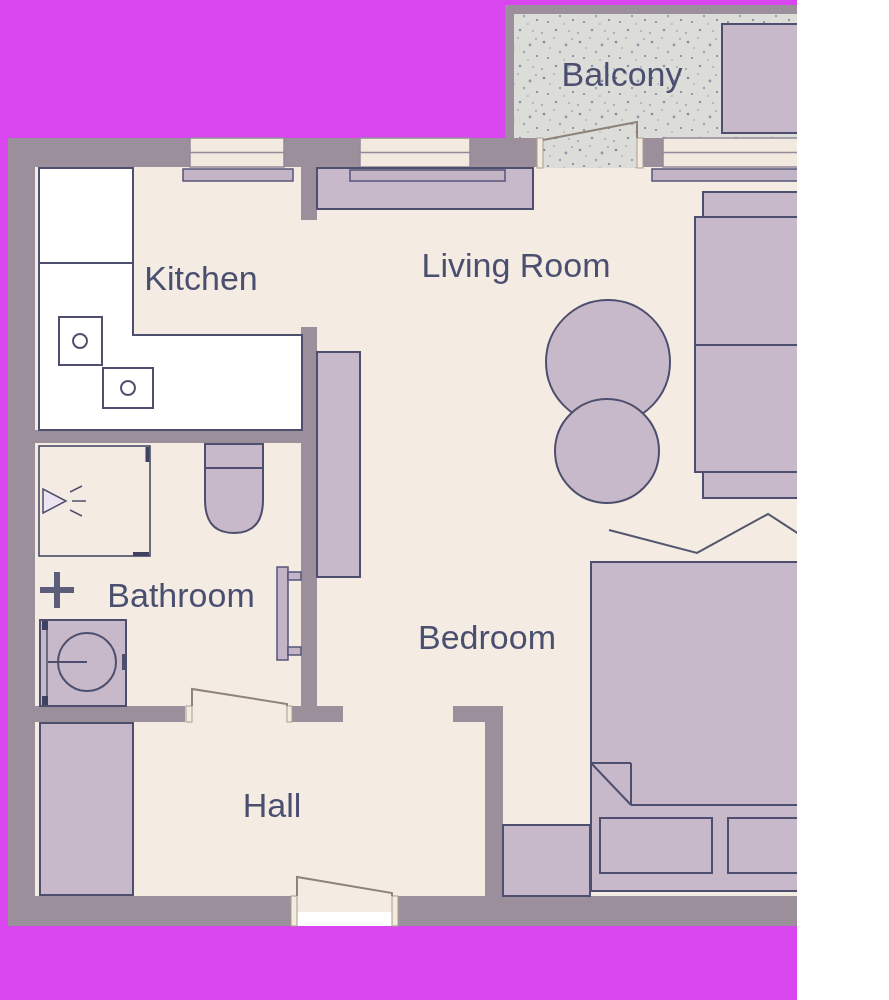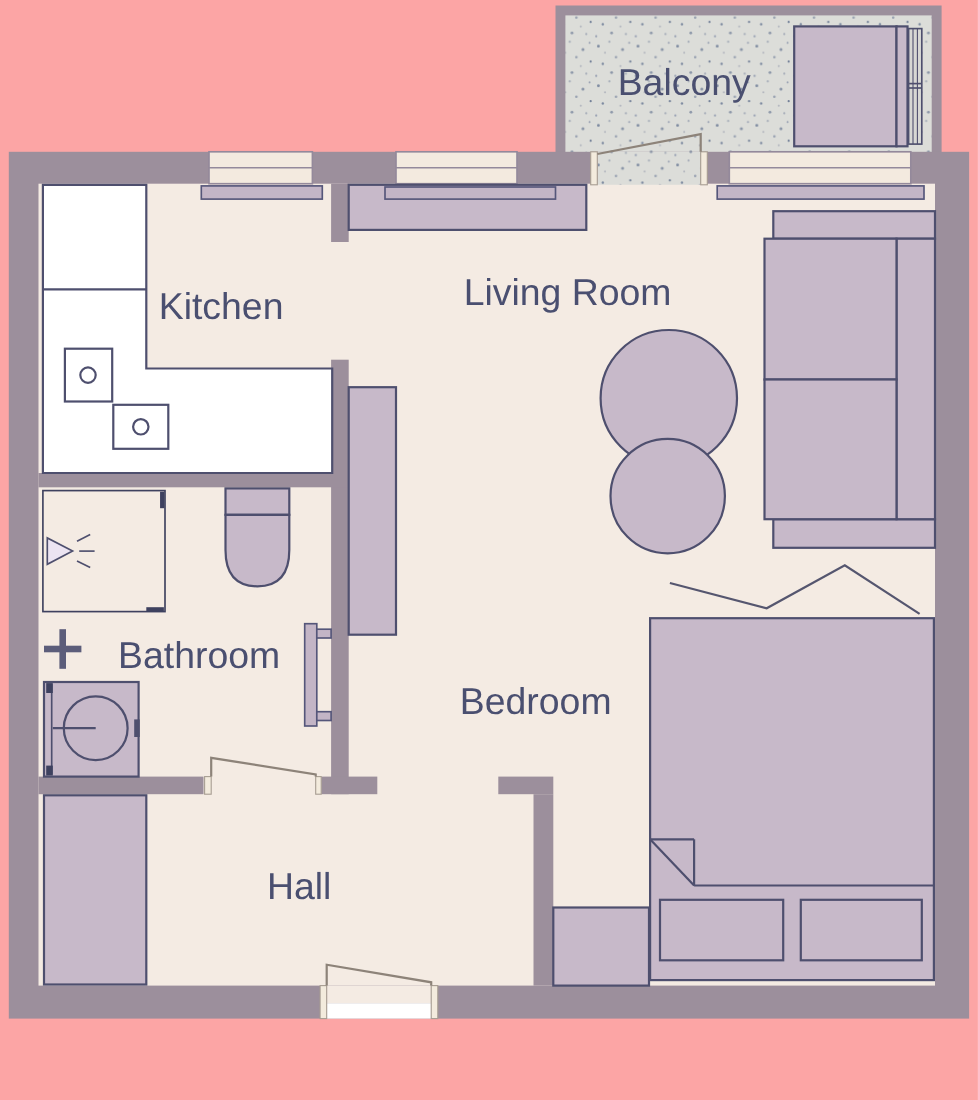--- a/index.html
+++ b/index.html
@@ -1,16 +1,16 @@
 <!DOCTYPE html>
 <html><head>
 <meta charset="utf-8">
 <style>
   html,body{margin:0;padding:0;background:#ffffff;}
-  .stage{position:relative;width:889px;height:1000px;background:#fca5a5;overflow:hidden;}
+  .stage{position:relative;width:797px;height:1000px;background:#d946ef;overflow:hidden;}
   svg{display:block;}
   text.room-label{
     font-family:"Liberation Sans", sans-serif;
     font-size:34px;
     fill:#4a4f70;
     text-anchor:middle;
   }
   .wall{fill:#9c8f9c;}
   .floor{fill:#f4ebe3;}
   .furn{fill:#c7b9c9;stroke:#4e4f6e;stroke-width:2;}

